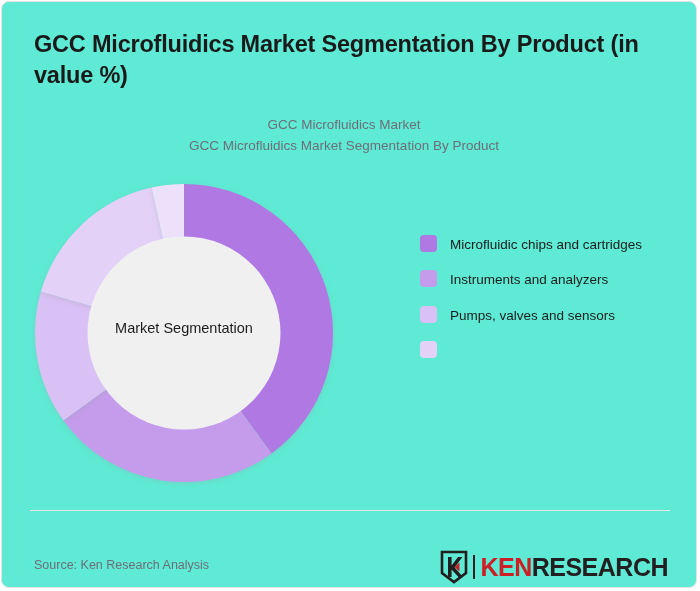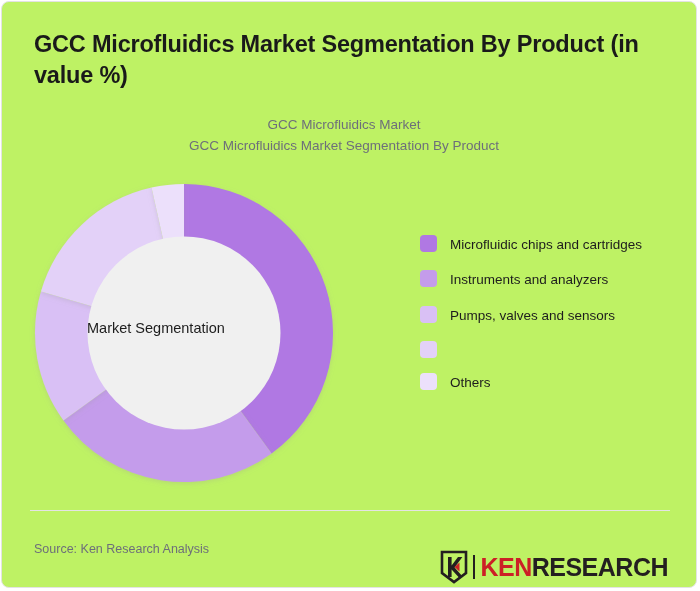--- a/index.html
+++ b/index.html
@@ -8,21 +8,21 @@
     background:#ffffff;
     font-family:"Liberation Sans", sans-serif;
     overflow:hidden;
   }
   .card{
     position:relative;
     width:696px;height:587px;
     margin:1px;
     border:1px solid #e3e3e3;
     border-radius:8px;
-    background:#bef264;
+    background:#5eead4;
     box-sizing:border-box;
     overflow:hidden;
   }
   .title{
     position:absolute;
     left:32px; top:27px;
     width:620px;
     font-size:23.5px;
     font-weight:bold;
     line-height:1.30;
@@ -48,21 +48,21 @@
   }
   .donut-svg{
     position:absolute;
     left:24px; top:174px;
     width:316px; height:316px;
   }
   .center-label{
     position:absolute;
     left:85px; top:318px;
     width:194px;
-    text-align:left;
+    text-align:center;
     font-size:14.5px;
     color:#1d1d1d;
     line-height:1.2;
   }
 
   
   .legend{
     position:absolute;
     left:418px; top:232px;
     width:258px;
@@ -89,21 +89,21 @@
 
   
   .divider{
     position:absolute;
     left:28px; top:508px;
     width:640px;height:1px;
     background:#e4e4e4;
   }
   .source{
     position:absolute;
-    left:32px; top:540px;
+    left:32px; top:556px;
     font-size:12.5px;
     color:#6d6f7a;
   }
   .logo{
     position:absolute;
     right:28px; top:548px;
     display:flex;
     align-items:center;
     height:34px;
   }
@@ -170,24 +170,20 @@
         <div class="swatch" style="background: rgb(196, 156, 235);"></div>
         <div class="legend-label">Instruments and analyzers</div>
       </div>
       <div class="legend-item">
         <div class="swatch" style="background: rgb(217, 192, 245);"></div>
         <div class="legend-label">Pumps, valves and sensors</div>
       </div>
       <div class="legend-item">
         <div class="swatch" style="background: rgb(227, 209, 248);"></div>
       </div>
-      <div class="legend-item">
-        <div class="swatch" style="background: rgb(236, 224, 251);"></div>
-        <div class="legend-label">Others</div>
-      </div>
     </div>
 
   <div class="divider"></div>
 
   <div class="source">Source: Ken Research Analysis</div>
 
   <div class="logo">
     <svg class="logo-mark" viewBox="0 0 30 34">
       <path d="M3 2 H27 V23 L15 32 L3 23 Z" fill="none" stroke="#231f20" stroke-width="2.6"></path>
       <path d="M9 7 V27 H12.6 V19.5 L19.5 27 H24 L15.6 17.4 L23.4 7 H19 L12.6 15.6 V7 Z" fill="#231f20"></path>

